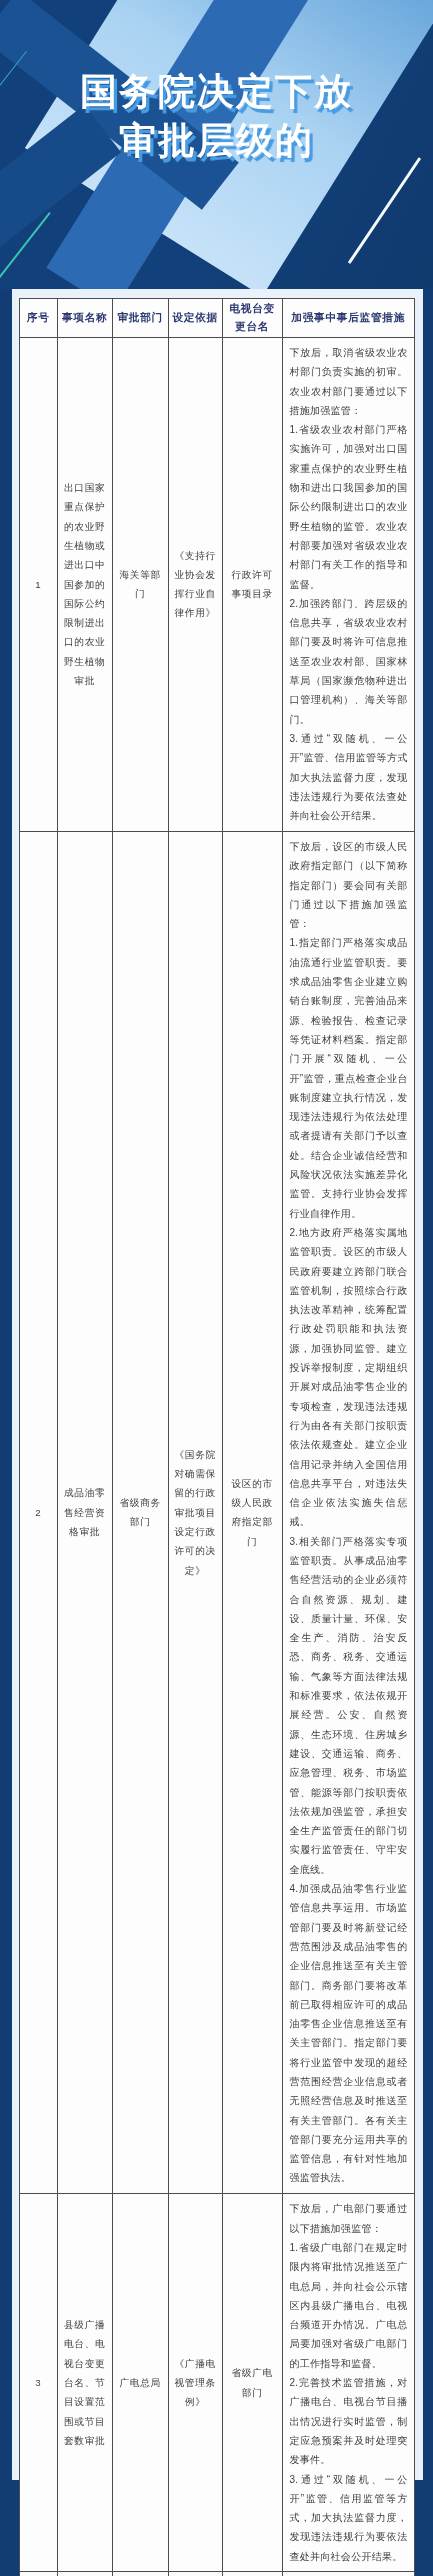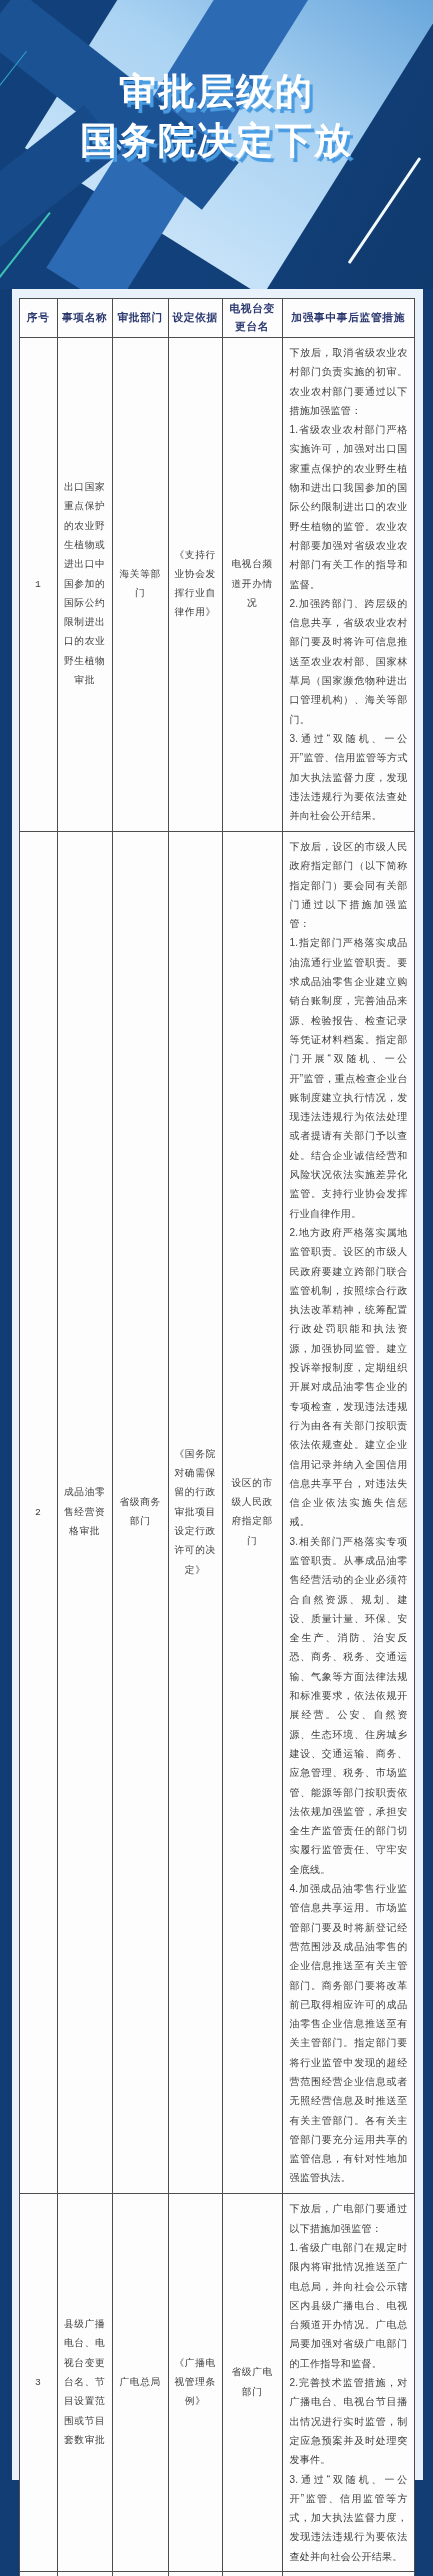--- a/index.html
+++ b/index.html
@@ -23,21 +23,21 @@
 
   
   .panel{position:absolute;left:12px;top:289px;width:411px;height:2191px;background:#e9f2fb;box-sizing:border-box;
          padding:8.7px 8px 8px 6.7px;z-index:6;}
   table.catalog{border-collapse:collapse;table-layout:fixed;width:395px;background:#fdfdfe;}
   table.catalog td,table.catalog th{border:0.7px solid #4d4d4d;box-sizing:border-box;}
   table.catalog{border:1.3px solid #4d4d4d;}
   th.hcell{font-size:10.7px;font-weight:bold;color:#2c3a70;text-align:center;vertical-align:middle;
            line-height:17.3px;height:39px;padding:1.3px;letter-spacing:0.7px;background:#fdfdfe;}
   td.ccell{font-size:9.7px;color:#3d3d3d;text-align:center;vertical-align:middle;
-           line-height:19.3px;padding:17px 4px;letter-spacing:0.7px;font-family:Liberation Mono, monospace;}
+           line-height:19.3px;padding:17px 4px;letter-spacing:0.7px;}
   td.measure{font-size:10px;color:#3d3d3d;text-align:justify;vertical-align:top;
              line-height:19.3px;padding:5.3px 6px 5.3px 6.7px;letter-spacing:0.3px;white-space:pre-line;}
   tr.r1{height:415px;} tr.r2{height:1114px;} tr.r3{height:322px;} tr.r4{height:283px;}
 
   
   .footer{position:absolute;left:0;top:2479px;width:433px;height:97px;background:#123d74;
           display:flex;align-items:center;justify-content:center;gap:35px;}
   .brand{display:flex;align-items:center;gap:6.7px;}
   .emblem{width:31px;height:31px;border-radius:50%;background:radial-gradient(circle at 35% 30%,#ef5c45,#c1271d 70%);
           display:flex;align-items:center;justify-content:center;flex:0 0 auto;}
@@ -59,22 +59,22 @@
 
   <div class="header">
     <div class="deco band-light"></div>
     <div class="deco band-mid"></div>
     <div class="deco chev-a"></div>
     <div class="deco chev-b"></div>
     <div class="deco teal-1"></div>
     <div class="deco teal-2"></div>
     <div class="deco white-line"></div>
     <div class="title">
+      <div>国务院决定下放</div>
       <div>审批层级的</div>
-      <div>国务院决定下放</div>
     </div>
   </div>
 
   <div class="panel">
     <table class="catalog">
       <colgroup>
         <col style="width:38px">
           <col style="width:55px">
           <col style="width:56px">
         <col style="width:54px">
@@ -90,21 +90,21 @@
           <th class="hcell">电视台变更台名</th>
           <th class="hcell">加强事中事后监管措施</th>
         </tr>
       </thead>
       <tbody>
         <tr class="r1">
           <td class="ccell">1</td>
           <td class="ccell">出口国家重点保护的农业野生植物或进出口中国参加的国际公约限制进出口的农业野生植物审批</td>
           <td class="ccell">海关等部门</td>
           <td class="ccell">《支持行业协会发挥行业自律作用》</td>
-          <td class="ccell">电视台频道开办情况</td>
+          <td class="ccell">行政许可事项目录</td>
           <td class="measure">下放后，取消省级农业农村部门负责实施的初审。农业农村部门要通过以下措施加强监管：
 1.省级农业农村部门严格实施许可，加强对出口国家重点保护的农业野生植物和进出口我国参加的国际公约限制进出口的农业野生植物的监管。农业农村部要加强对省级农业农村部门有关工作的指导和监督。
 2.加强跨部门、跨层级的信息共享，省级农业农村部门要及时将许可信息推送至农业农村部、国家林草局（国家濒危物种进出口管理机构）、海关等部门。
 3.通过“双随机、一公开”监管、信用监管等方式加大执法监督力度，发现违法违规行为要依法查处并向社会公开结果。</td>
         </tr>
         <tr class="r2">
           <td class="ccell">2</td>
           <td class="ccell">成品油零售经营资格审批</td>
           <td class="ccell">省级商务部门</td>
           <td class="ccell">《国务院对确需保留的行政审批项目设定行政许可的决定》</td>

